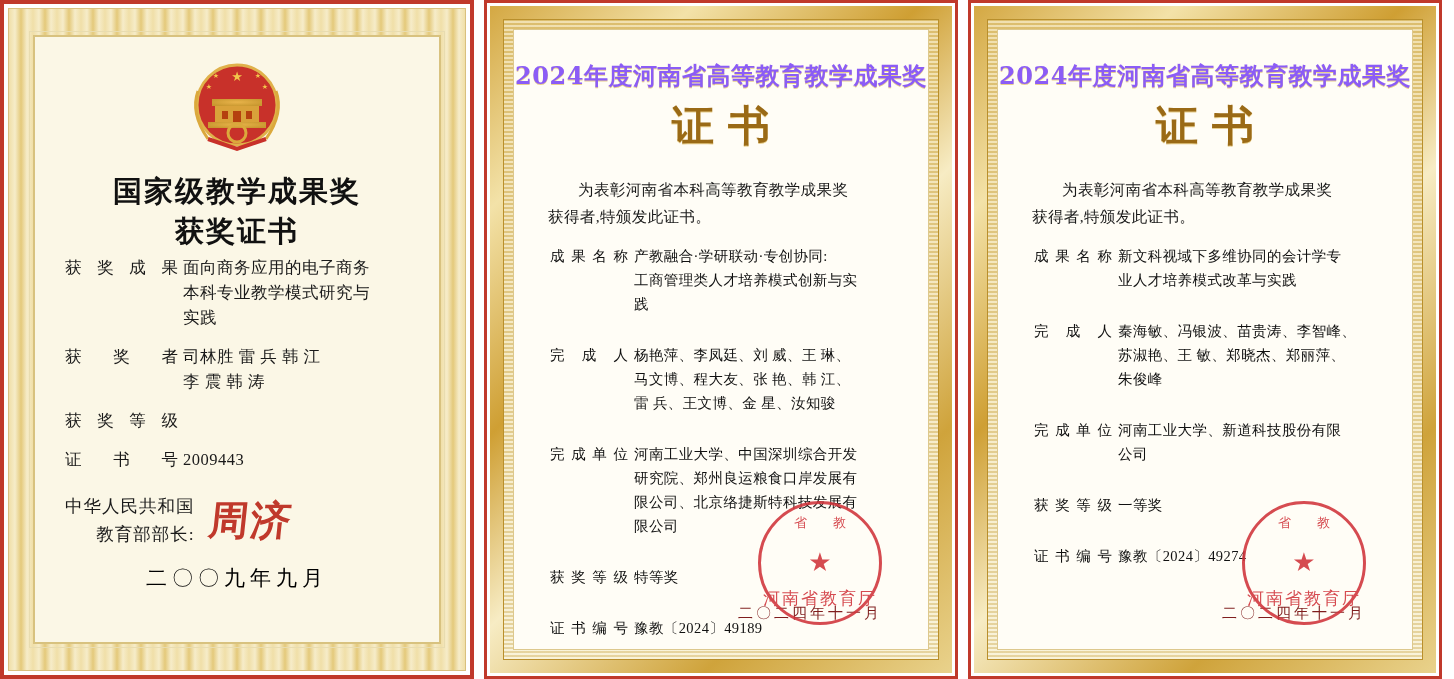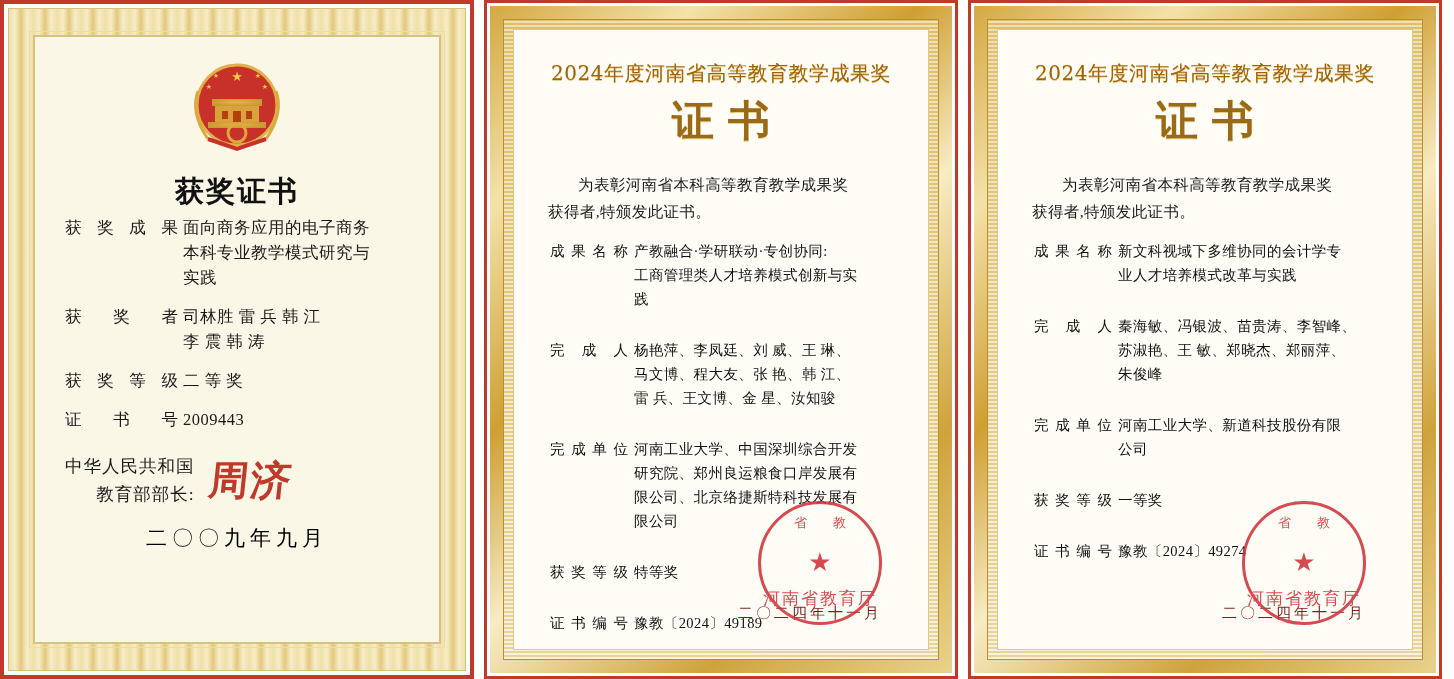--- a/index.html
+++ b/index.html
@@ -175,24 +175,24 @@
     background: #fffdf6;
     border: 1px solid #ddc88d;
     padding: 30px 26px 10px 26px;
     display: flex;
     flex-direction: column;
     align-items: center;
     overflow: hidden;
   }
   .certp-head {
     font-family: "DejaVu Serif", serif;
-    font-size: 20px;
-    font-weight: 400;
+    font-size: 24px;
+    font-weight: 700;
     letter-spacing: 0.5px;
-    color: #a16207;
+    color: #8b5cf6;
     text-shadow: 0 1px 0 #e8cf8e;
     white-space: nowrap;
   }
   .certp-zs {
     margin-top: 6px;
     font-family: "DejaVu Serif", serif;
     font-size: 42px;
     font-weight: 700;
     letter-spacing: 14px;
     color: #9a6a16;
@@ -335,20 +335,21 @@
 
             <circle cx="59" cy="80" r="9" fill="none" stroke="#dba93c" stroke-width="3"></circle>
 
             <path d="M20 38 Q12 60 30 86" fill="none" stroke="#dba93c" stroke-width="3"></path>
             <path d="M98 38 Q106 60 88 86" fill="none" stroke="#dba93c" stroke-width="3"></path>
             <path d="M30 86 L59 96 L88 86" fill="none" stroke="#c8312a" stroke-width="4"></path>
           </svg>
         </div>
 
         <div class="cert1-title">
+          <span class="t1">国家级教学成果奖</span>
           <span class="t2">获奖证书</span>
         </div>
 
         <div class="c1-rows">
 
           <div class="c1-row">
             <div class="c1-label">获奖成果</div>
             <div class="c1-value">
               <span class="ln">面向商务应用的电子商务</span>
               <span class="ln">本科专业教学模式研究与</span>
@@ -359,23 +360,20 @@
           <div class="c1-row">
             <div class="c1-label">获奖者</div>
             <div class="c1-value">
               <span class="ln">司林胜 雷 兵 韩 江</span>
               <span class="ln">李 震 韩 涛</span>
             </div>
           </div>
 
           <div class="c1-row">
             <div class="c1-label">获奖等级</div>
-            <div class="c1-value">
-              <span class="ln">二 等 奖</span>
-            </div>
           </div>
 
           <div class="c1-row">
             <div class="c1-label">证 书 号</div>
             <div class="c1-value">
               <span class="ln">2009443</span>
             </div>
           </div>
 
         </div>

